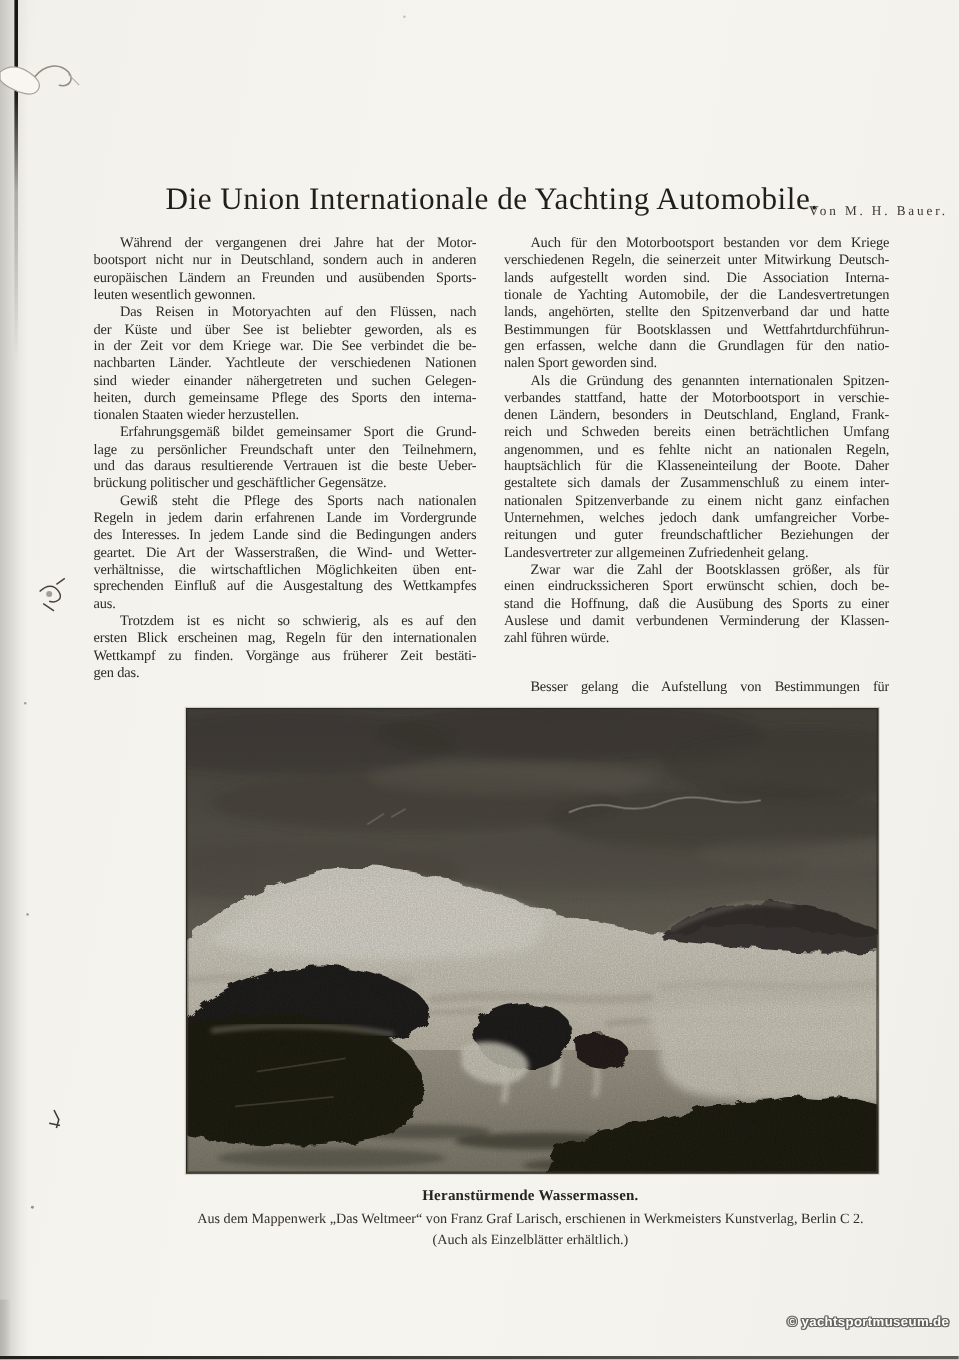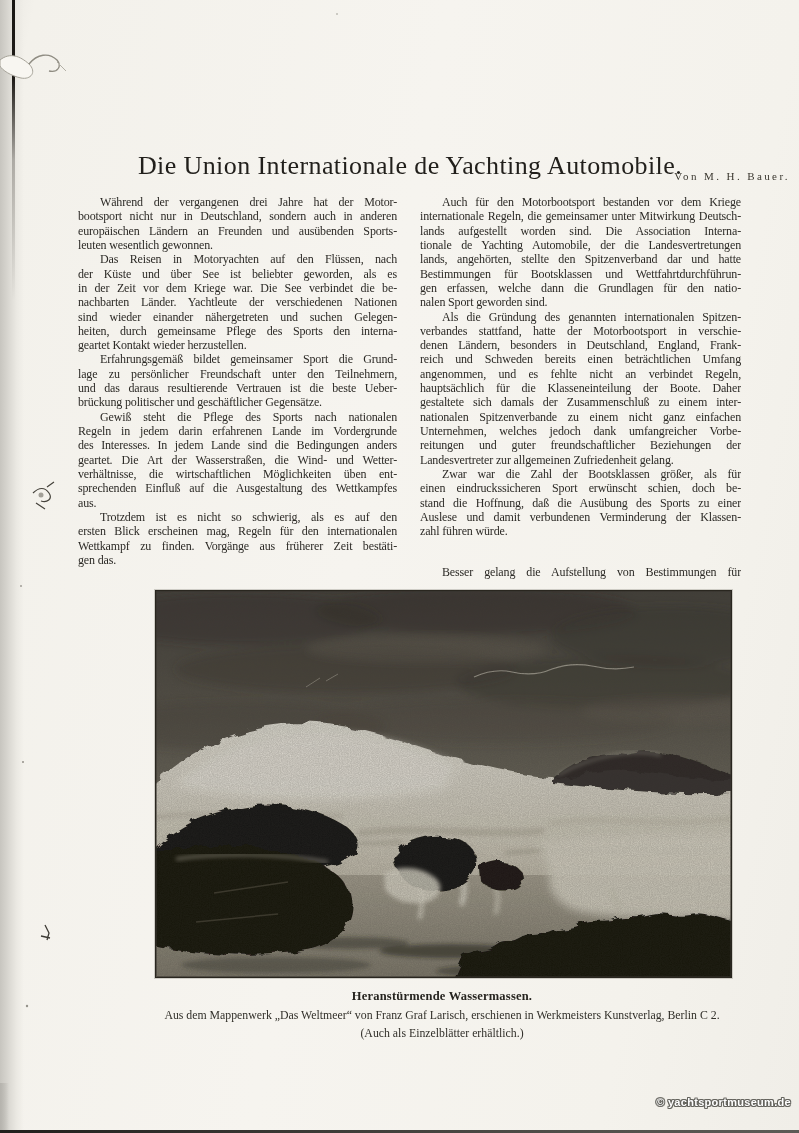--- a/index.html
+++ b/index.html
@@ -103,51 +103,51 @@
       <div class="line ind">Während der vergangenen drei Jahre hat der Motor-</div>
       <div class="line">bootsport nicht nur in Deutschland, sondern auch in anderen</div>
       <div class="line">europäischen Ländern an Freunden und ausübenden Sports-</div>
       <div class="line end">leuten wesentlich gewonnen.</div>
       <div class="line ind">Das Reisen in Motoryachten auf den Flüssen, nach</div>
       <div class="line">der Küste und über See ist beliebter geworden, als es</div>
       <div class="line">in der Zeit vor dem Kriege war. Die See verbindet die be-</div>
       <div class="line">nachbarten Länder. Yachtleute der verschiedenen Nationen</div>
       <div class="line">sind wieder einander nähergetreten und suchen Gelegen-</div>
       <div class="line">heiten, durch gemeinsame Pflege des Sports den interna-</div>
-      <div class="line end">geartet Kontakt wieder herzustellen.</div>
+      <div class="line end">tionalen Staaten wieder herzustellen.</div>
       <div class="line ind">Erfahrungsgemäß bildet gemeinsamer Sport die Grund-</div>
       <div class="line">lage zu persönlicher Freundschaft unter den Teilnehmern,</div>
       <div class="line">und das daraus resultierende Vertrauen ist die beste Ueber-</div>
       <div class="line end">brückung politischer und geschäftlicher Gegensätze.</div>
       <div class="line ind">Gewiß steht die Pflege des Sports nach nationalen</div>
       <div class="line">Regeln in jedem darin erfahrenen Lande im Vordergrunde</div>
       <div class="line">des Interesses. In jedem Lande sind die Bedingungen anders</div>
       <div class="line">geartet. Die Art der Wasserstraßen, die Wind- und Wetter-</div>
       <div class="line">verhältnisse, die wirtschaftlichen Möglichkeiten üben ent-</div>
       <div class="line">sprechenden Einfluß auf die Ausgestaltung des Wettkampfes</div>
       <div class="line end">aus.</div>
       <div class="line ind">Trotzdem ist es nicht so schwierig, als es auf den</div>
       <div class="line">ersten Blick erscheinen mag, Regeln für den internationalen</div>
       <div class="line">Wettkampf zu finden. Vorgänge aus früherer Zeit bestäti-</div>
       <div class="line end">gen das.</div>
     </div>
   <div class="col col-right">
       <div class="line ind">Auch für den Motorbootsport bestanden vor dem Kriege</div>
-      <div class="line">internationale Regeln, die gemeinsamer unter Mitwirkung Deutsch-</div>
+      <div class="line">verschiedenen Regeln, die seinerzeit unter Mitwirkung Deutsch-</div>
       <div class="line">lands aufgestellt worden sind. Die Association Interna-</div>
       <div class="line">tionale de Yachting Automobile, der die Landesvertretungen</div>
       <div class="line">lands, angehörten, stellte den Spitzenverband dar und hatte</div>
       <div class="line">Bestimmungen für Bootsklassen und Wettfahrtdurchführun-</div>
       <div class="line">gen erfassen, welche dann die Grundlagen für den natio-</div>
       <div class="line end">nalen Sport geworden sind.</div>
       <div class="line ind">Als die Gründung des genannten internationalen Spitzen-</div>
       <div class="line">verbandes stattfand, hatte der Motorbootsport in verschie-</div>
       <div class="line">denen Ländern, besonders in Deutschland, England, Frank-</div>
       <div class="line">reich und Schweden bereits einen beträchtlichen Umfang</div>
-      <div class="line">angenommen, und es fehlte nicht an verbindet Regeln,</div>
+      <div class="line">angenommen, und es fehlte nicht an nationalen Regeln,</div>
       <div class="line">hauptsächlich für die Klasseneinteilung der Boote. Daher</div>
       <div class="line">gestaltete sich damals der Zusammenschluß zu einem inter-</div>
       <div class="line">nationalen Spitzenverbande zu einem nicht ganz einfachen</div>
       <div class="line">Unternehmen, welches jedoch dank umfangreicher Vorbe-</div>
       <div class="line">reitungen und guter freundschaftlicher Beziehungen der</div>
       <div class="line end">Landesvertreter zur allgemeinen Zufriedenheit gelang.</div>
       <div class="line ind">Zwar war die Zahl der Bootsklassen größer, als für</div>
       <div class="line">einen eindruckssicheren Sport erwünscht schien, doch be-</div>
       <div class="line">stand die Hoffnung, daß die Ausübung des Sports zu einer</div>
       <div class="line">Auslese und damit verbundenen Verminderung der Klassen-</div>

